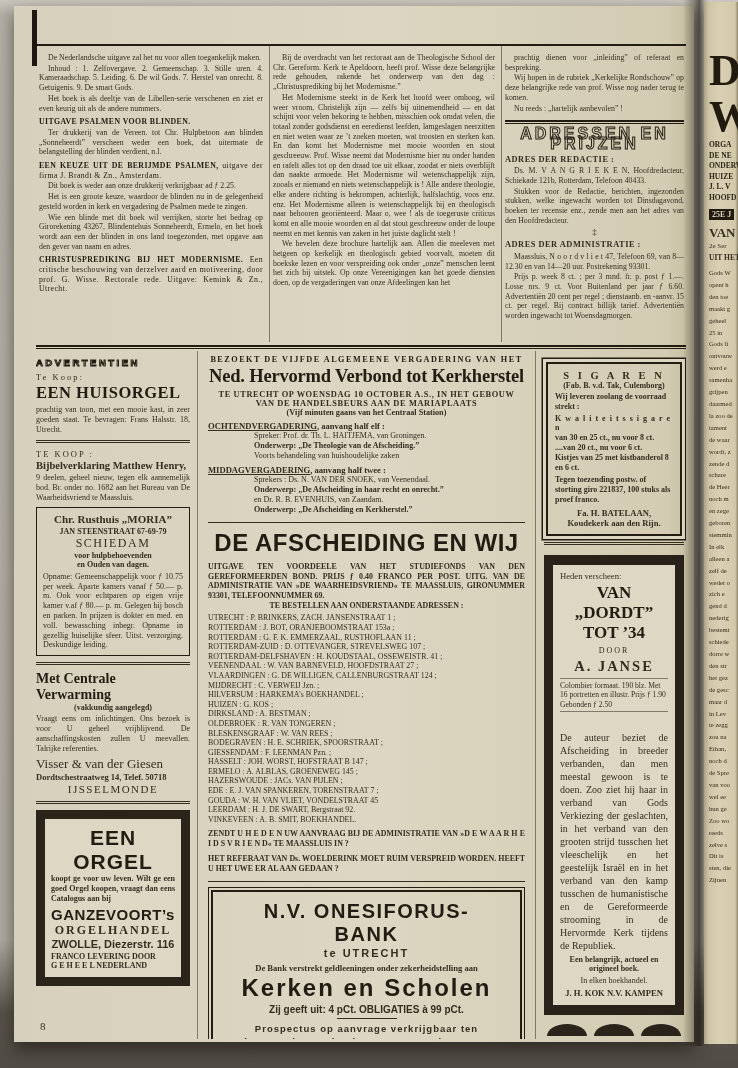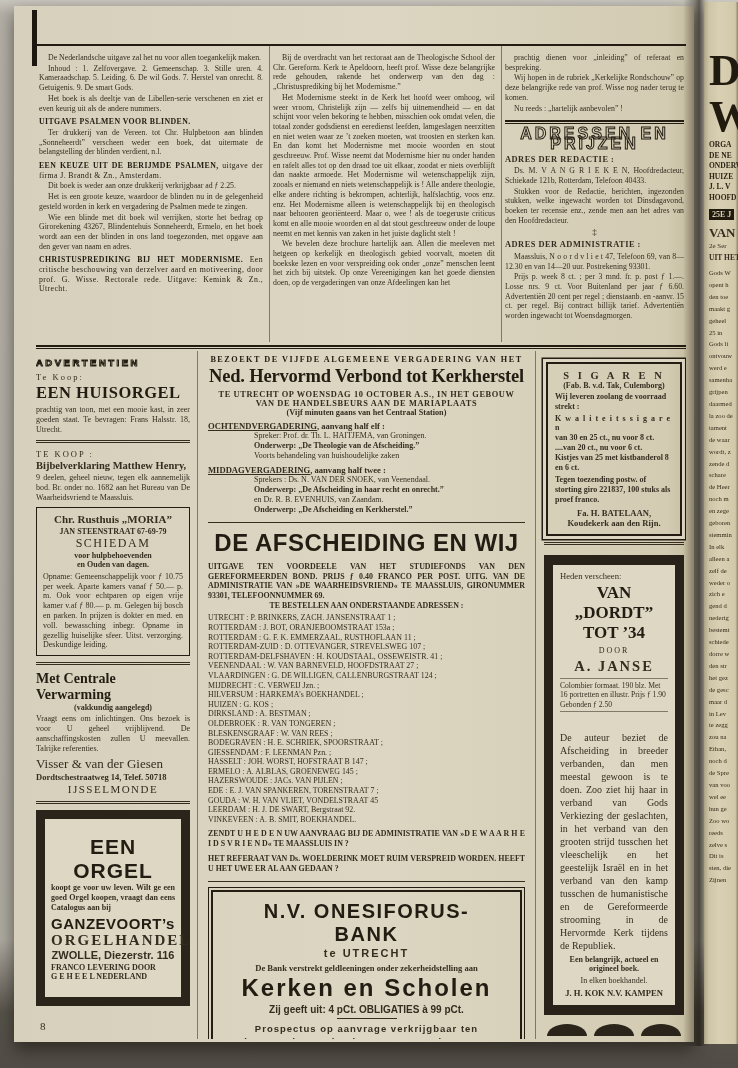--- a/index.html
+++ b/index.html
@@ -58,24 +58,24 @@
   .ctr{text-align:center;}
   .moria-t{font-size:11px; font-weight:700;}
   .moria-l2{font-size:8px; font-weight:700; margin-top:2px;}
   .moria-l3{font-size:12px; font-weight:400; letter-spacing:1.5px;}
   .moria-l4{font-size:8px; font-weight:700;}
   .verw-t{font-size:14px; font-weight:700; color:var(--ink2);}
   .verw-s{font-size:8px; font-weight:700; text-align:center; margin-bottom:2px;}
   .verw-f{font-size:13px; margin-top:3px;}
   .verw-a{font-size:8.5px; font-weight:700;}
   .verw-c{font-size:11px; letter-spacing:1.5px; margin-top:1px;}
-  .orgel-frame{border:9px solid #2b241a; background:#ddd7c4; padding:16px 6px; margin:6px 0 20px;}
+  .orgel-frame{border:9px solid #2b241a; background:#ddd7c4; padding:7px 6px; margin:6px 0 20px;}
   .orgel-t{font-family:"Liberation Sans","DejaVu Sans",sans-serif; font-size:21px; font-weight:700; letter-spacing:1px; color:var(--ink2);}
   .ganze{font-family:"Liberation Sans","DejaVu Sans",sans-serif; font-size:15px; font-weight:700; letter-spacing:.5px; color:var(--ink2); margin-top:2px;}
-  .ganze2{font-size:15px; font-weight:700; letter-spacing:2px;}
+  .ganze2{font-size:12px; font-weight:700; letter-spacing:2px;}
   .ganze3{font-family:"Liberation Sans","DejaVu Sans",sans-serif; font-size:11px; font-weight:700;}
   .orgel-f{font-size:8px; font-weight:700; margin-top:2px;}
   .pagenum{position:absolute; left:26px; bottom:10px; font-size:11px;}
 
   
   .kicker{font-size:8.2px; font-weight:700; letter-spacing:1.5px; text-align:center; color:var(--ink2);}
   .meet-t{font-size:18.5px; font-weight:700; text-align:center; color:var(--ink2); margin:2px 0 3px; letter-spacing:-.2px;}
   .meet-s{font-size:8.4px; font-weight:700; text-align:center; letter-spacing:.6px;}
   .meet-s3{font-size:8.2px; font-weight:700; text-align:center; margin-bottom:4px;}
   .sess-h{font-size:8.6px; font-weight:700; margin-top:4px;}

